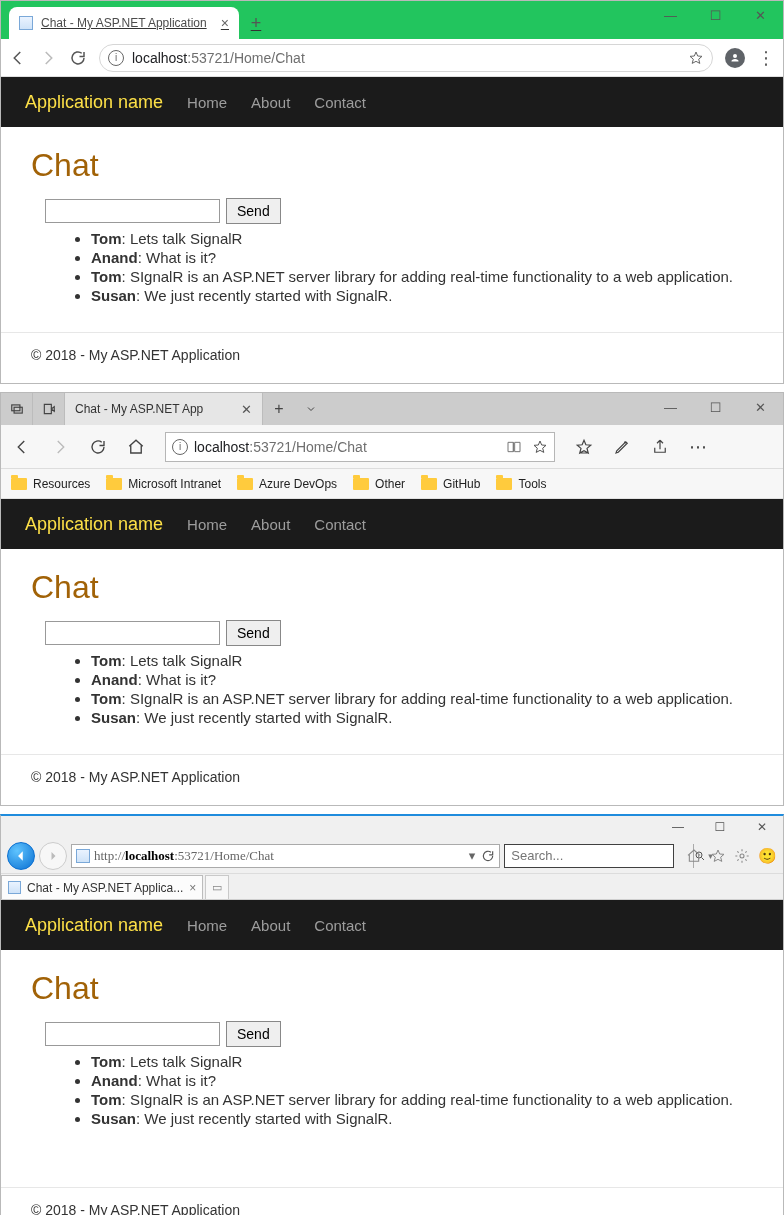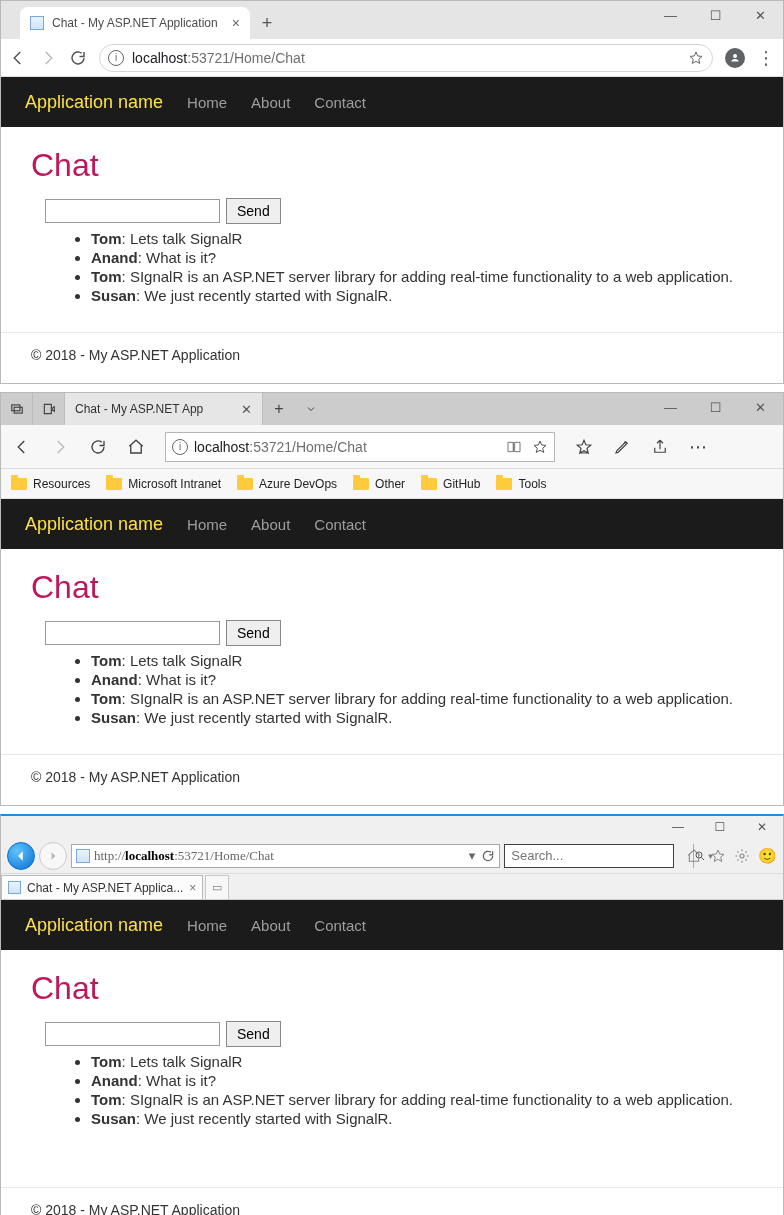--- a/index.html
+++ b/index.html
@@ -11,26 +11,27 @@
     width: 784px;
   }
   .browser-window {
     border: 1px solid #b9b9b9;
     background: #fff;
     margin-bottom: 8px;
   }
 
   
   .chrome-titlebar {
-    background: #e5e5e5;
+    background: #22c55e;
     height: 38px;
     display: flex;
     align-items: flex-end;
-    padding-left: 19px;
+    padding-left: 8px;
     position: relative;
+    text-decoration: underline;
   }
   .chrome-tab {
     background: #fff;
     border-top-left-radius: 8px;
     border-top-right-radius: 8px;
     height: 32px;
     min-width: 230px;
     display: flex;
     align-items: center;
     padding: 0 10px;
@@ -254,21 +255,21 @@
     font-size: 15px;
   }
   .navbar .brand { color: #fde047; font-size: 18px; }
   .page-body {
     padding: 10px 30px 0 30px;
   }
   .page-h2 {
     font-size: 32px;
     font-weight: 400;
     margin: 10px 0 14px 0;
-    color: #be185d;
+    color: #a16207;
   }
   .chat-row {
     display:flex; align-items:center; gap:6px;
     margin-left: 14px;
     margin-bottom: 6px;
   }
   .chat-input {
     width: 175px; height: 24px;
     border:1px solid #999; background:#fff;
     font-size:14px; padding:0 4px;

